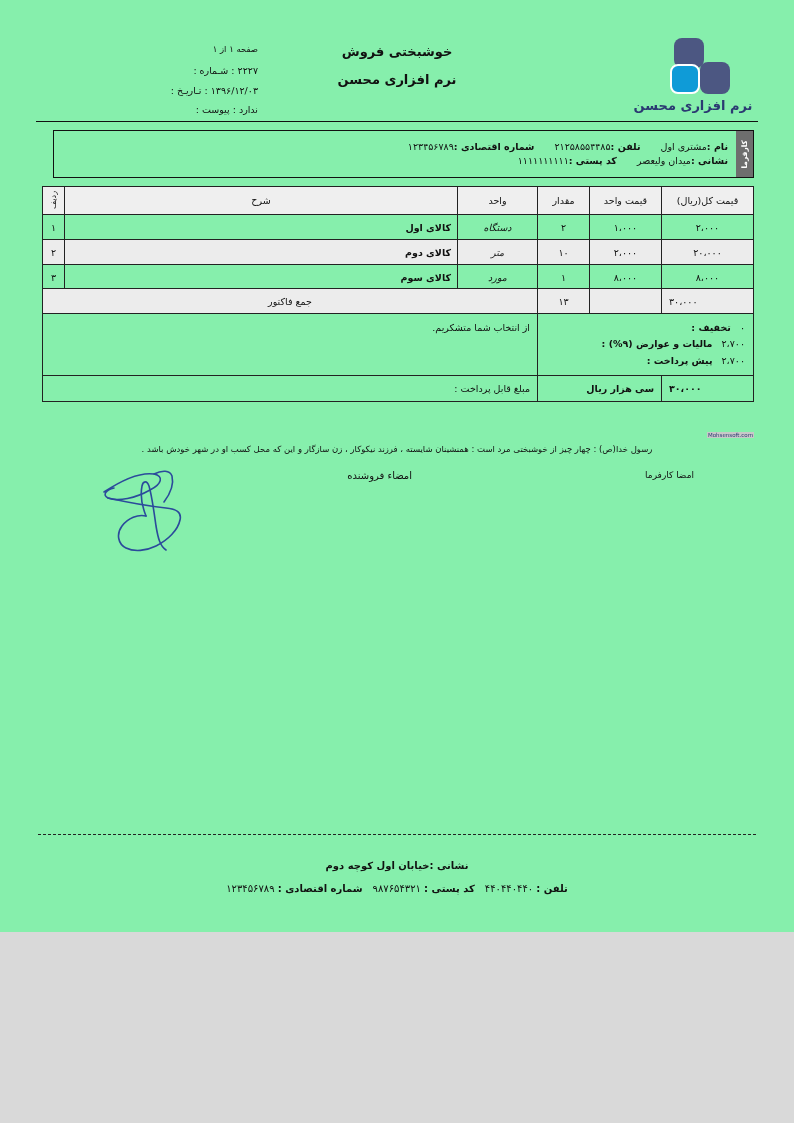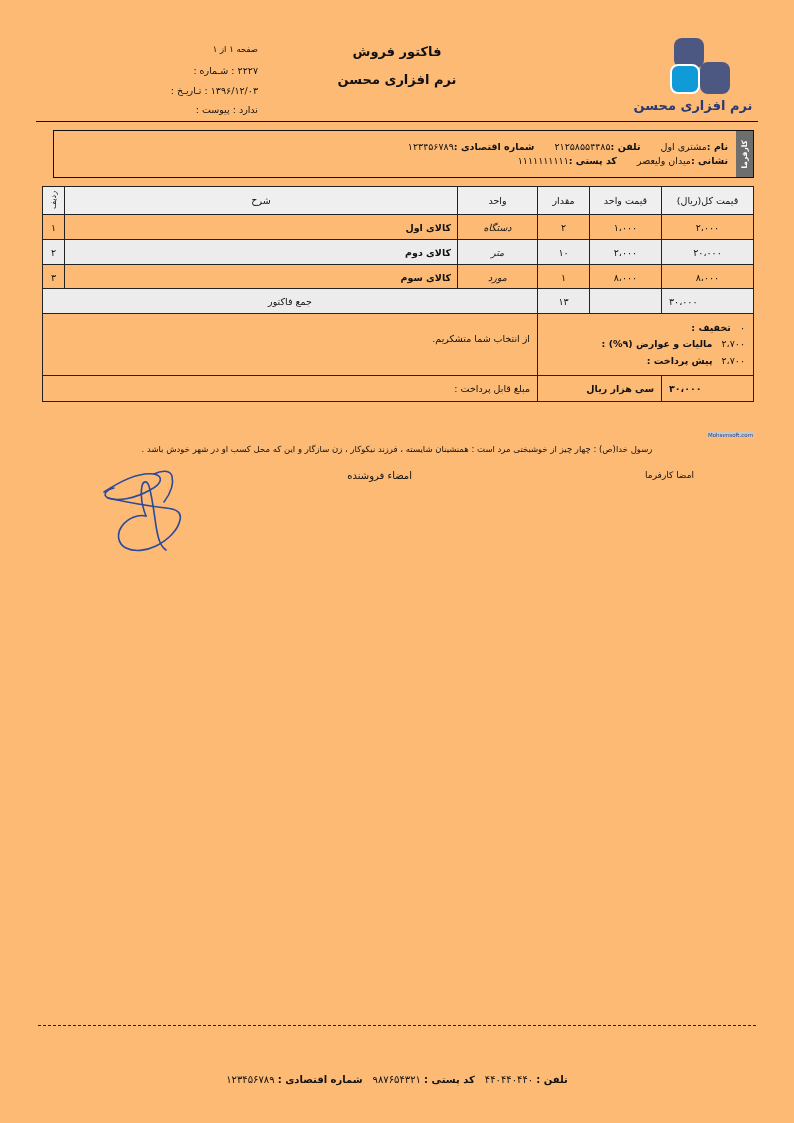--- a/index.html
+++ b/index.html
@@ -6,22 +6,22 @@
     margin: 0;
     padding: 0;
     background: #d9d9d9;
   }
   body {
     font-family: "DejaVu Sans", "Liberation Sans", sans-serif;
   }
   #page {
     position: relative;
     width: 794px;
-    height: 1123px;
-    background: #fdba74;
+    height: 932px;
+    background: #86efac;
     margin: 0 auto;
     box-sizing: border-box;
     overflow: hidden;
     direction: rtl;
   }
   
   .top-meta {
     position: absolute;
     top: 44px;
     left: 38px;
@@ -219,21 +219,21 @@
     background: #ececec;
     height: 25px;
   }
   .sum-table td.sr-label { text-align: center; }
   .sum-table td.sr-qty   { text-align: center; }
   .sum-table td.sr-num   { text-align: left; }
 
   .sum-table td.thanks {
     height: 62px;
     vertical-align: top;
-    padding-top: 19px;
+    padding-top: 8px;
     text-align: right;
   }
   .sum-table td.breakdown {
     height: 62px;
     padding: 5px 8px;
     vertical-align: middle;
   }
   .bd-line {
     display: flex;
     flex-direction: row;
@@ -359,21 +359,21 @@
       <span>تـاریـخ :</span>
     </div>
     <div class="line">
       <span>ندارد</span>
       <span> : </span>
       <span>پیوست :</span>
     </div>
   </div>
 
   <div class="title-block">
-    <div class="t1">فاکتور فروش</div>
+    <div class="t1">خوشبختی فروش</div>
     <div class="t2">نرم افزاری محسن</div>
   </div>
 
   <div class="logo-wrap">
     <div class="logo-mark">
       <div class="logo-sq tl"></div>
       <div class="logo-sq br"></div>
       <div class="logo-sq bl"></div>
     </div>
     <div class="logo-text">نرم افزاری محسن</div>
@@ -499,20 +499,23 @@
     <g fill="none" stroke="#2b4a9b" stroke-width="1.6" stroke-linecap="round" stroke-linejoin="round">
       <path d="M12 24 C 30 12, 48 4, 62 6 C 72 8, 70 16, 58 22 C 44 30, 26 34, 16 30 C 10 27, 14 22, 22 20"></path>
       <path d="M16 30 C 34 34, 56 38, 74 40 C 84 41, 90 44, 88 52 C 86 62, 76 72, 64 78 C 54 83, 42 84, 34 80 C 26 76, 24 66, 30 58 C 36 50, 46 46, 54 48"></path>
       <path d="M54 48 C 50 38, 48 28, 50 18 C 51 13, 55 12, 57 18 C 60 28, 62 44, 64 58 C 66 70, 68 78, 74 82"></path>
       <path d="M62 6 C 70 2, 78 2, 80 8 C 82 16, 78 26, 72 34"></path>
     </g>
   </svg>
 
   <div class="footer-rule"></div>
   <div class="footer">
+    <div class="f1">
+      <span>نشانی :</span><span>خیابان اول کوچه دوم</span>
+    </div>
     <div class="f2">
       <b>تلفن :</b>
       <span>۴۴۰۴۴۰۴۴۰</span><span class="gapx-sm"></span><b>کد پستی :</b>
       <span>۹۸۷۶۵۴۳۲۱</span><span class="gapx-sm"></span><b>شماره اقتصادی :</b>
       <span>۱۲۳۴۵۶۷۸۹</span>
     </div>
   </div>
 
 </div>
 

